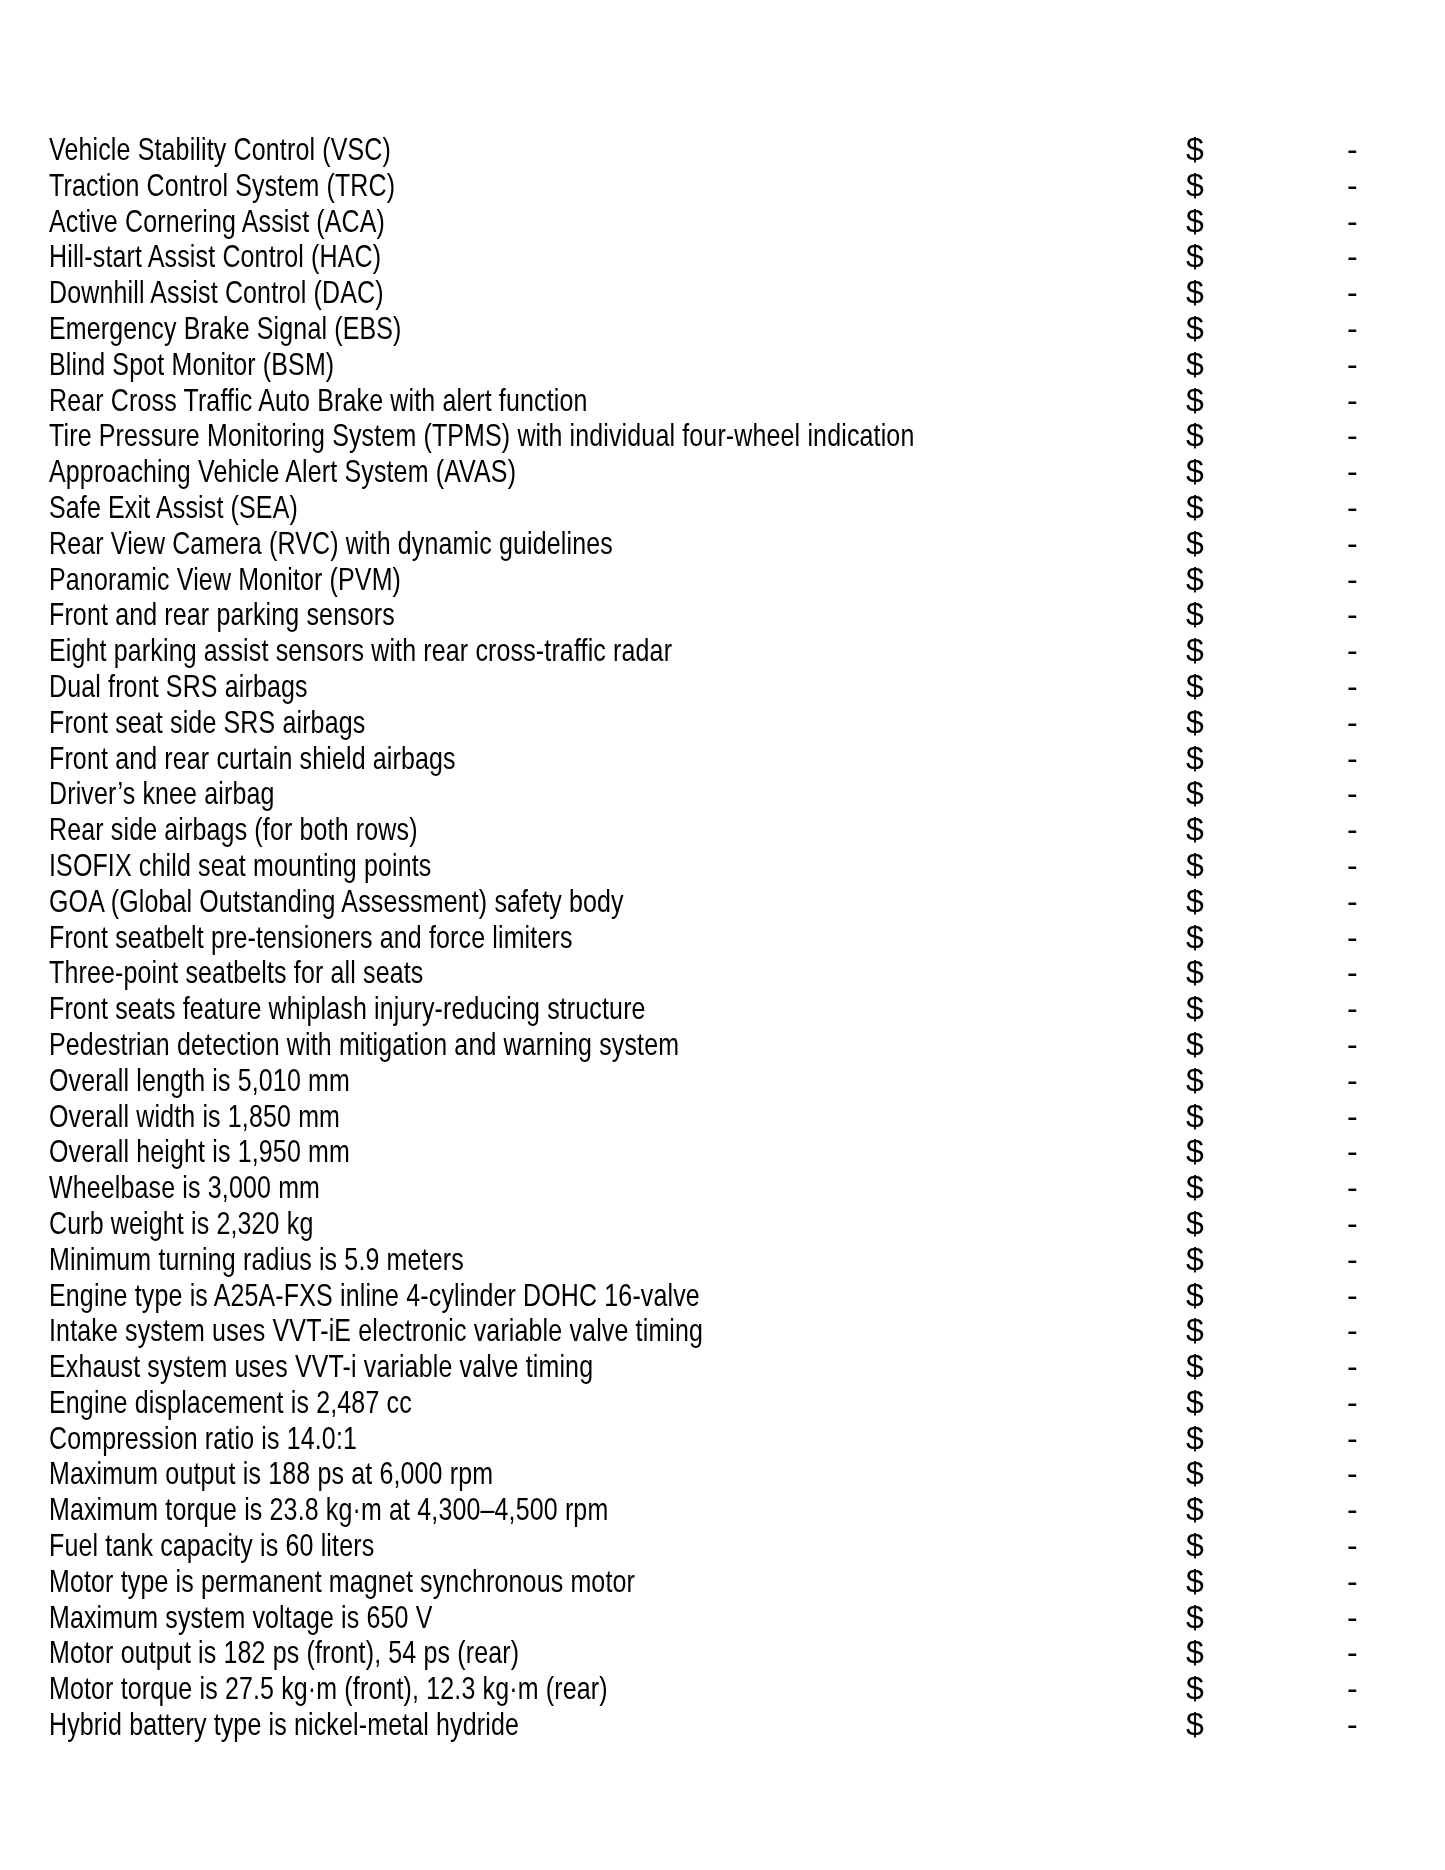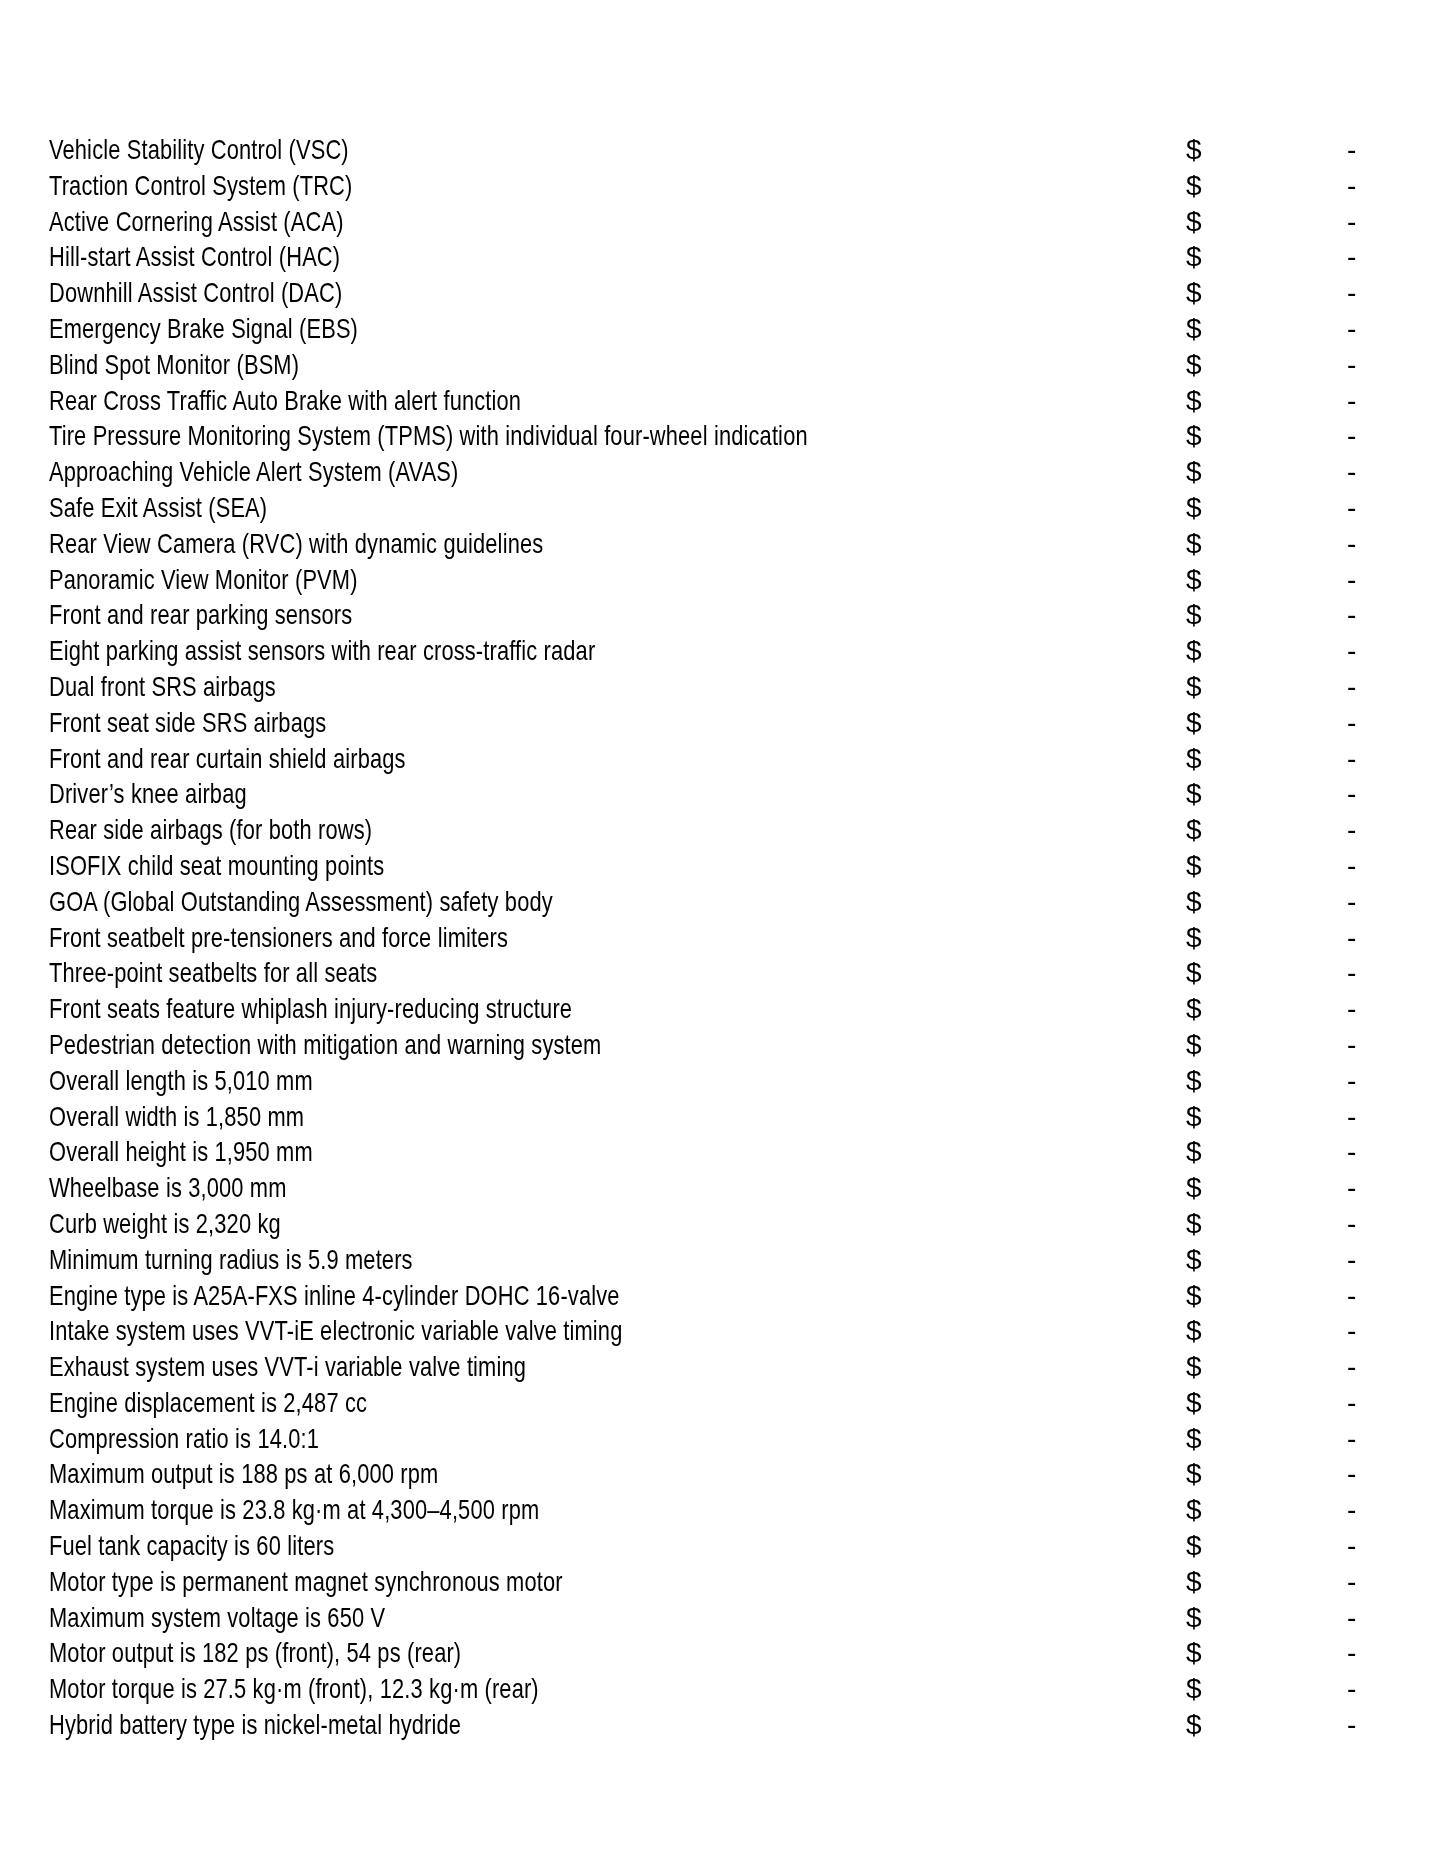--- a/index.html
+++ b/index.html
@@ -20,21 +20,21 @@
   .sheet {
     position: absolute;
     top: 132px;
     left: 0;
     width: 1445px;
   }
   .row {
     position: relative;
     height: 35.8px;
     line-height: 35.8px;
-    font-size: 28px;
+    font-size: 32px;
     white-space: nowrap;
   }
   .row-label {
     position: absolute;
     left: 49px;
     top: 0;
     display: inline-block;
     transform: scaleX(0.78);
     transform-origin: 0 50%;
     letter-spacing: 0.2px;

